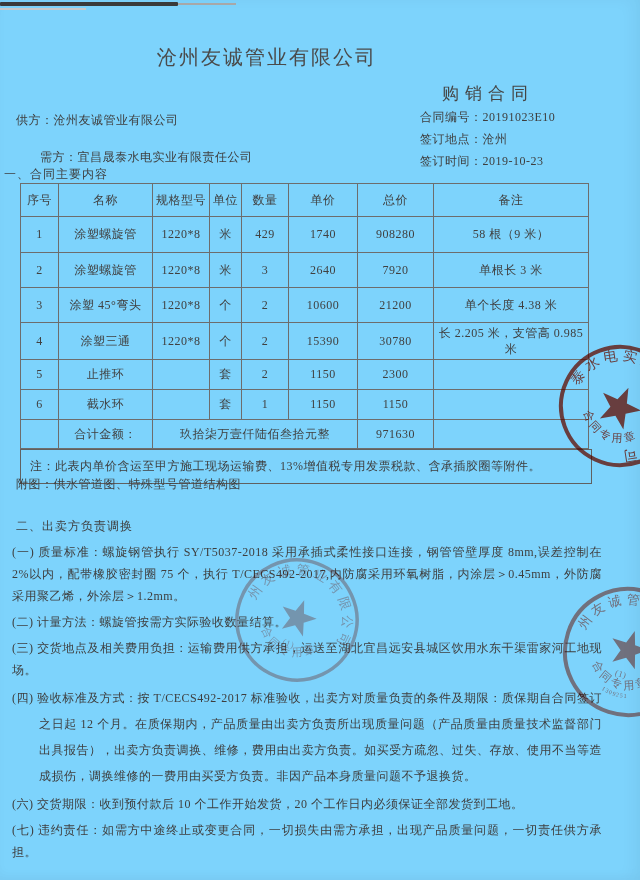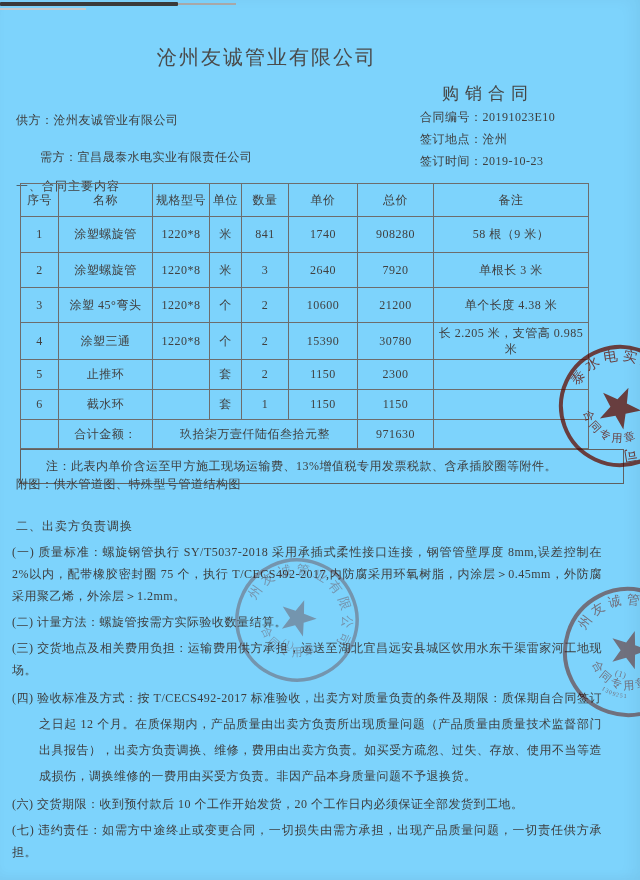--- a/index.html
+++ b/index.html
@@ -12,36 +12,36 @@
   }
   .abs{position:absolute;}
   .scan1{left:0;top:2px;width:178px;height:4px;background:#3a3a3a;border-radius:1px;}
   .scan2{left:178px;top:3px;width:58px;height:2px;background:#a8a8a8;}
   .scan3{left:0;top:8px;width:86px;height:2px;background:#c9c9c9;}
   .company-title{left:0;top:44px;width:534px;text-align:center;font-size:20px;letter-spacing:2px;color:#4a4a4a;}
   .doc-title{left:0;top:82px;width:534px;text-align:right;font-size:17px;letter-spacing:6px;color:#454545;}
   .supplier{left:16px;top:112px;text-align:center;}
   .buyer{left:16px;top:149px;margin-left:24px;}
   .meta{left:420px;top:106px;line-height:22px;}
-  .s1-heading{left:16px;top:166px;letter-spacing:1px;margin-top:12px;}
+  .s1-heading{left:4px;top:166px;letter-spacing:1px;}
   table.items{
     position:absolute;left:20px;top:183px;border-collapse:collapse;table-layout:fixed;
     font-size:12px;color:#404040;
   }
   table.items td,table.items th{
     border:1px solid #6d6d6d;text-align:center;vertical-align:middle;
     font-weight:normal;padding:1px 2px;overflow:hidden;letter-spacing:0.5px;
   }
   tr.hrow{height:33px;}
   tr.r1{height:36px;} tr.r2{height:35px;} tr.r3{height:35px;}
   tr.r4{height:37px;} tr.r4 td{line-height:1.35;}
   tr.r5{height:30px;} tr.r6{height:30px;} tr.trow{height:29px;padding-left:16px;}
   .note-box{
     left:20px;top:449px;width:552px;border:1px solid #606060;
-    padding:8px 25px;line-height:1.4;background:transparent;
+    padding:8px 9px;line-height:1.4;background:transparent;
   }
   .attachment{left:16px;top:476px;}
   .s2-heading{left:16px;top:518px;letter-spacing:1px;}
   .clauses{left:12px;top:541px;width:590px;line-height:22px;text-align:justify;}
   .clauses p{margin:0 0 4px 0;}
   .clauses p.c-indent{padding-left:27px;text-indent:-27px;line-height:26px;}
   #stamp-layer{
     position:absolute;left:0;top:0;width:640px;height:880px;
     mix-blend-mode:multiply;pointer-events:none;
   }
@@ -90,21 +90,21 @@
       <th>数量</th>
       <th>单价</th>
       <th>总价</th>
       <th>备注</th>
     </tr>
     <tr class="r1">
       <td>1</td>
       <td>涂塑螺旋管</td>
       <td>1220*8</td>
       <td>米</td>
-      <td>841</td>
+      <td>429</td>
       <td>1740</td>
       <td>908280</td>
       <td>58 根（9 米）</td>
     </tr>
     <tr class="r2">
       <td>2</td>
       <td>涂塑螺旋管</td>
       <td>1220*8</td>
       <td>米</td>
       <td>3</td>

